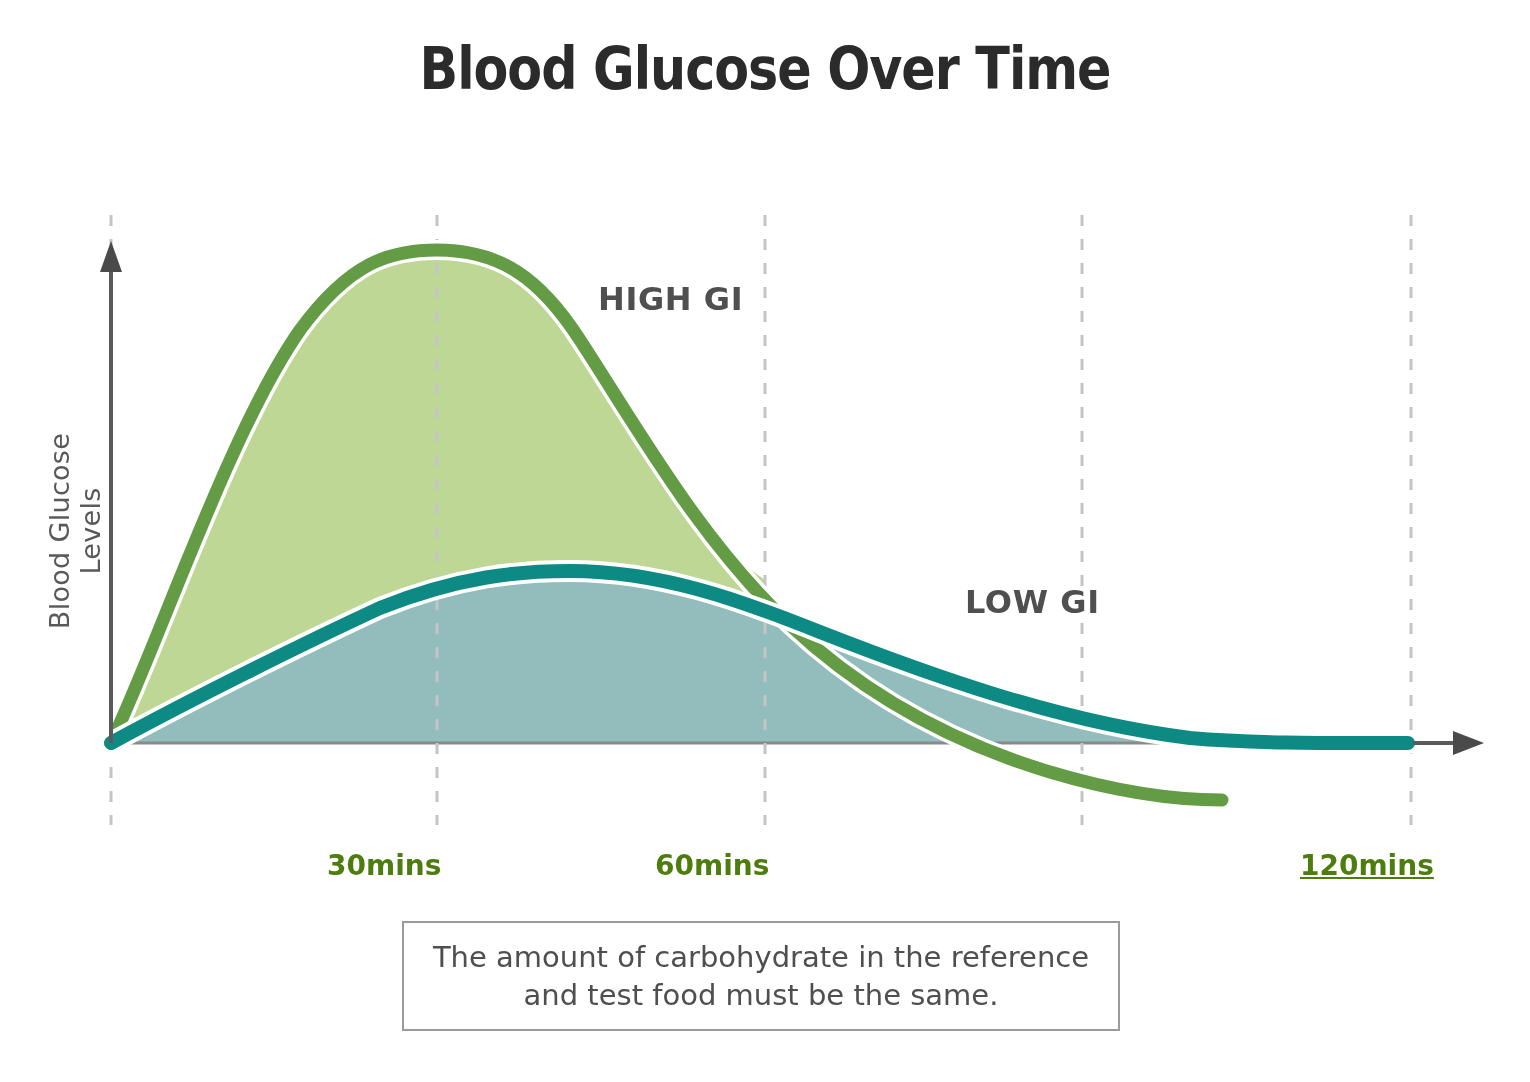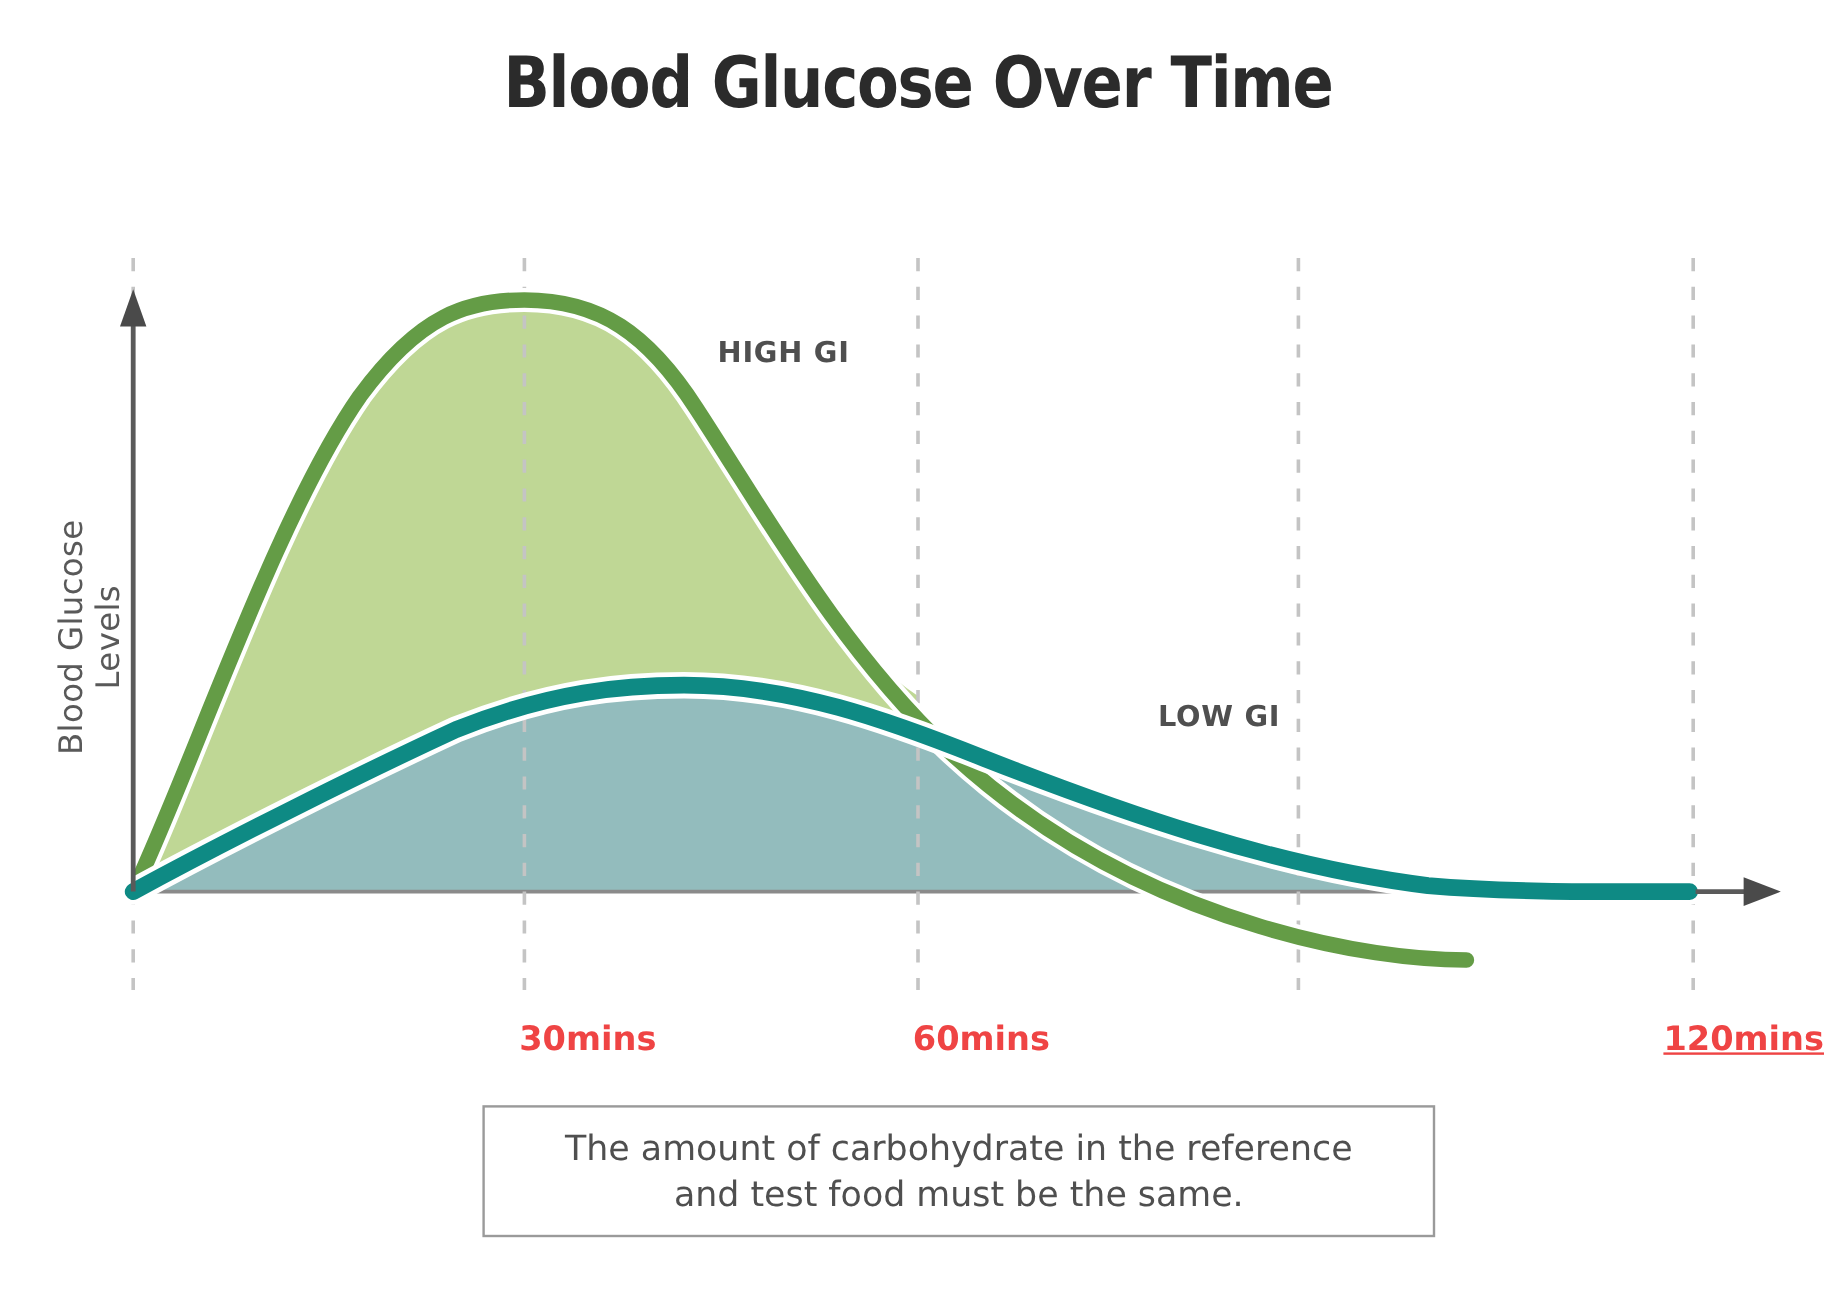--- a/index.html
+++ b/index.html
@@ -45,39 +45,39 @@
     font-size: 27px;
     color: #595959;
     transform: rotate(-90deg);
     transform-origin: center center;
     letter-spacing: 0.3px;
   }
   .tick-label {
     position: absolute;
     font-size: 28px;
     font-weight: bold;
-    color: #ef4444;
-    text-align: right;
+    color: #4d7c0f;
+    text-align: left;
     width: 220px;
     top: 849px;
   }
   .series-label {
     position: absolute;
-    font-size: 24px;
+    font-size: 32px;
     font-weight: bold;
     color: #4f4f4f;
     letter-spacing: 0.6px;
   }
   .label-high { left: 598px; top: 280px; }
   .label-low  { left: 965px; top: 583px; }
   .caption-box {
     position: absolute;
     left: 402px;
     top: 921px;
-    width: 794px;
+    width: 718px;
     height: 110px;
     border: 2px solid #9a9a9a;
     box-sizing: border-box;
     display: flex;
     align-items: center;
     justify-content: center;
     background: #ffffff;
   }
   .caption-text {
     font-size: 29px;

